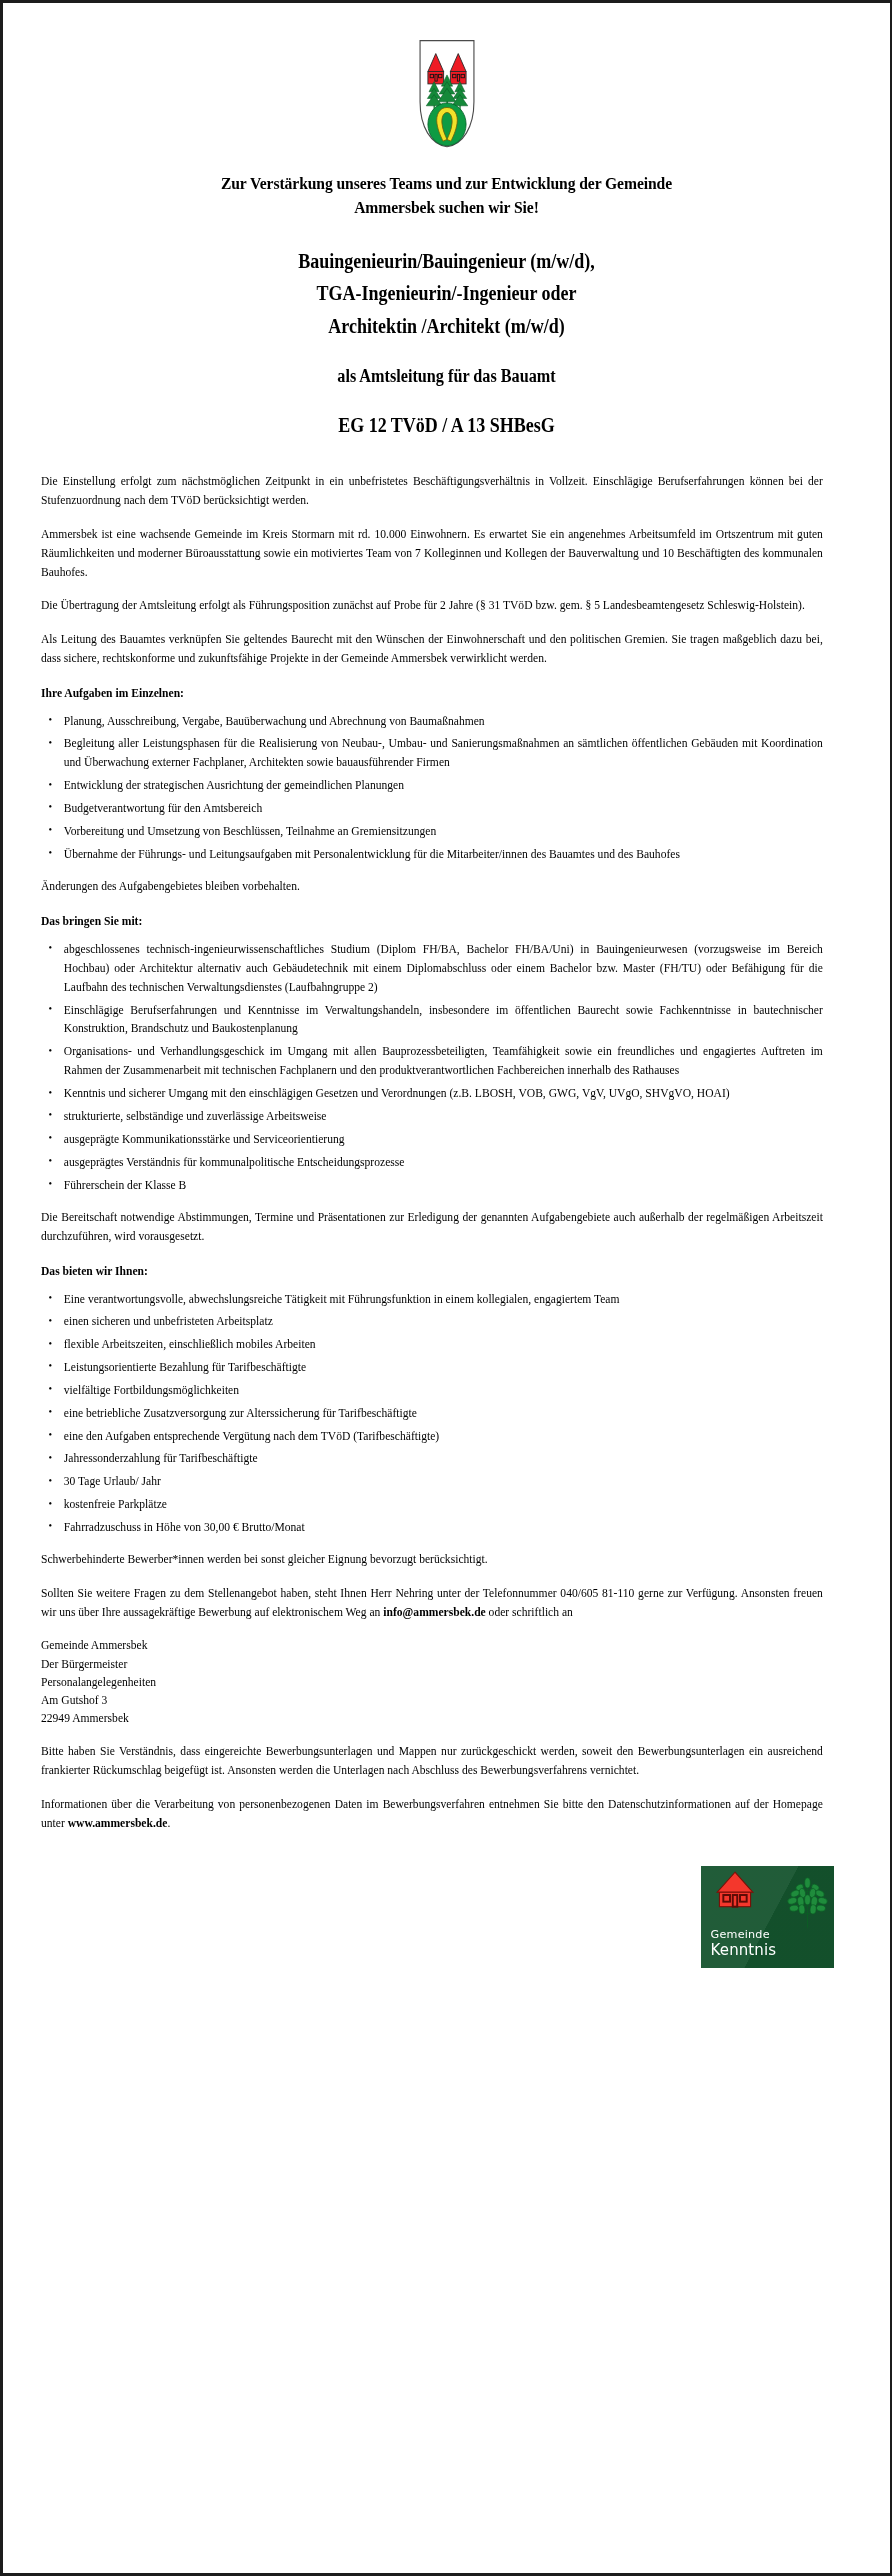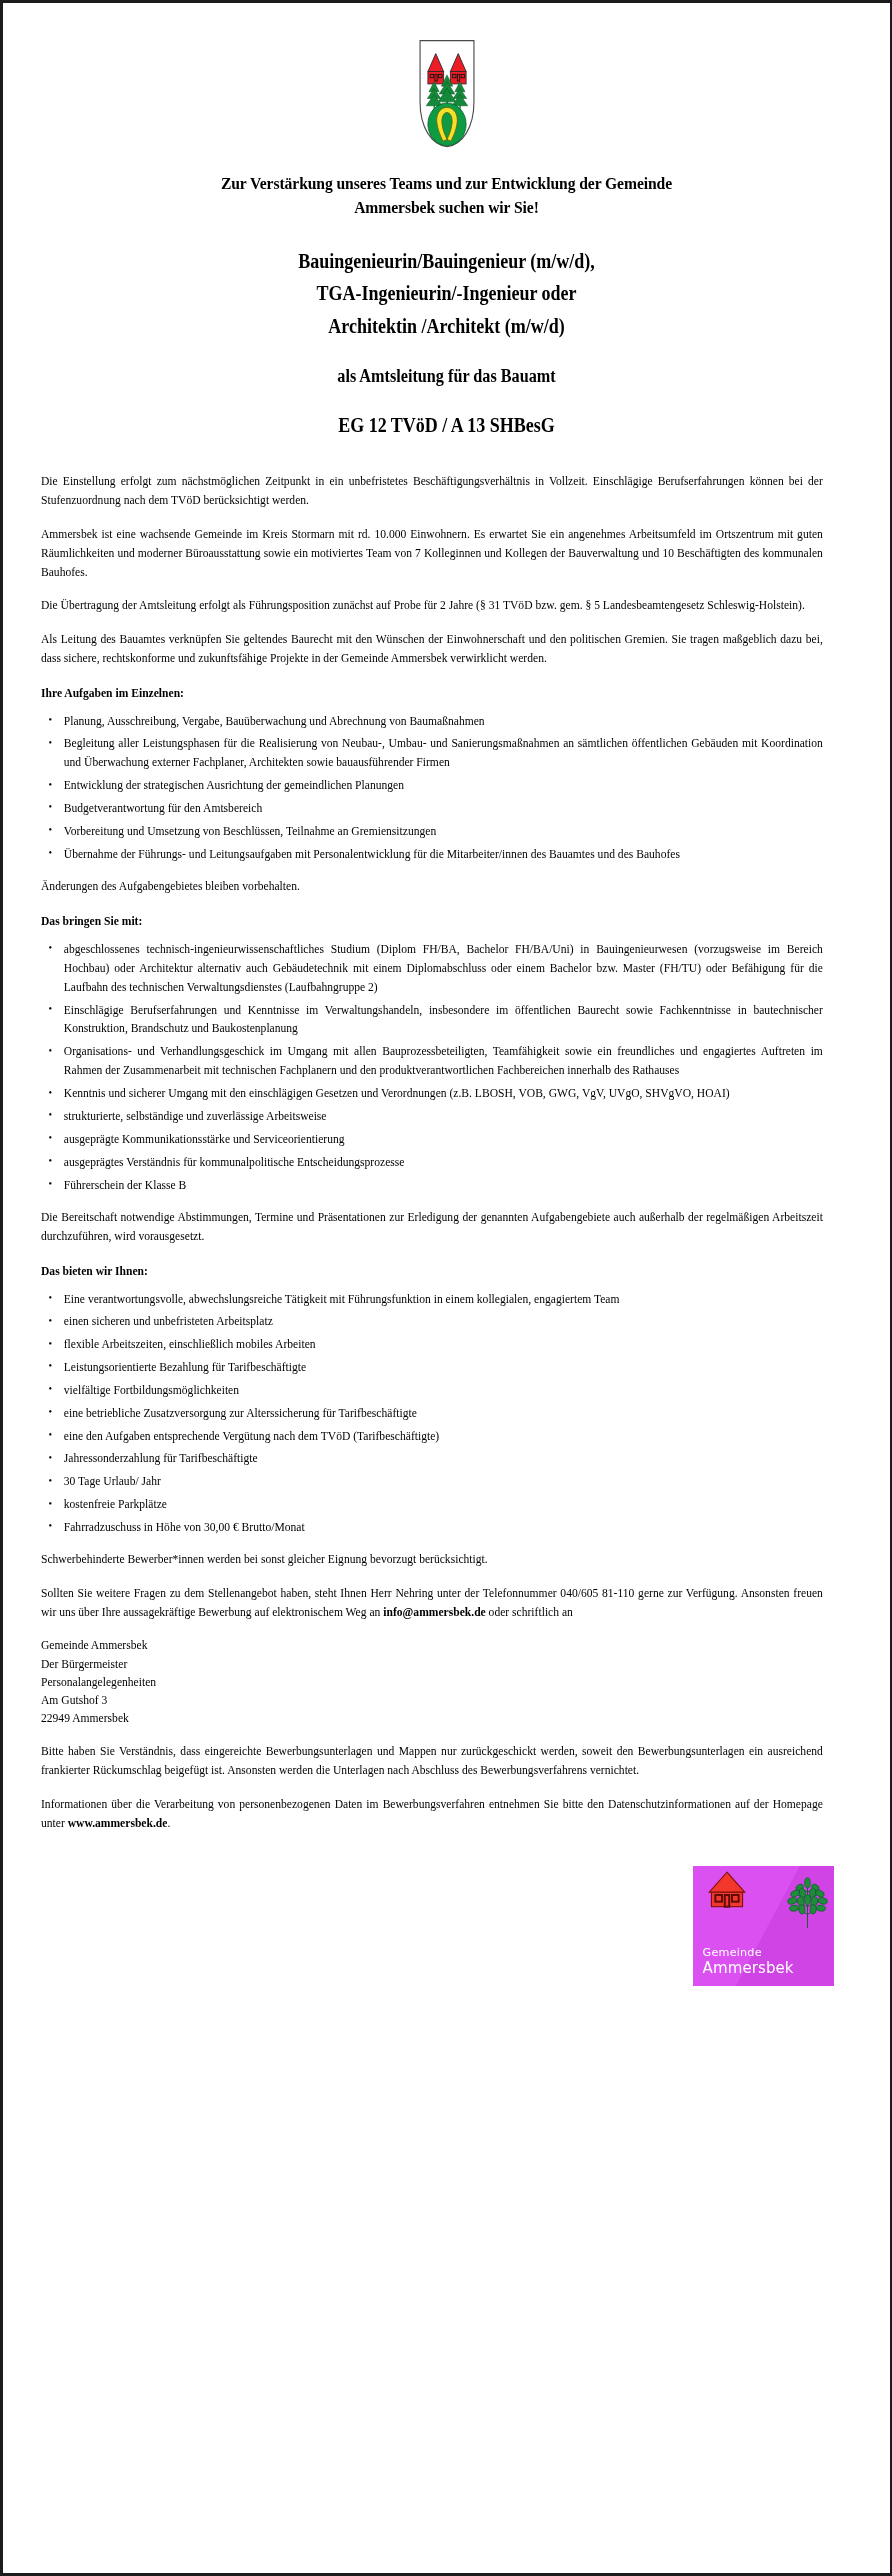--- a/index.html
+++ b/index.html
@@ -136,25 +136,24 @@
   
   .logo-zone {
     margin-top: 33px;
     display: flex;
     justify-content: flex-end;
     padding-right: 21.4px;
     padding-bottom: 22.5px;
   }
   .logo-card {
     width: 133px;
-    height: 120px;
-    background: #d946ef;
+    height: 102px;
+    background: #14532d;
     position: relative;
     overflow: hidden;
-    padding-left: 8px;
   }
   .logo-card .sheen {
     position: absolute;
     inset: 0;
     background: linear-gradient(118deg, rgba(255,255,255,0.055) 0%, rgba(255,255,255,0.055) 52%, rgba(0,0,0,0.045) 52.2%, rgba(0,0,0,0.045) 100%);
     pointer-events: none;
   }
   .logo-house {
     position: absolute;
     left: 14.6px;
@@ -354,19 +353,19 @@
           <ellipse cx="38" cy="44" rx="5.2" ry="8.8"></ellipse>
           <ellipse cx="14" cy="59" rx="8" ry="5.4" transform="rotate(-10 14 59)"></ellipse>
           <ellipse cx="62" cy="59" rx="8" ry="5.4" transform="rotate(10 62 59)"></ellipse>
           <ellipse cx="28" cy="61" rx="5.4" ry="8.2" transform="rotate(-6 28 61)"></ellipse>
           <ellipse cx="48" cy="61" rx="5.4" ry="8.2" transform="rotate(6 48 61)"></ellipse>
         </g>
       </svg>
 
       <div class="logo-text">
         <div class="l1">Gemeinde</div>
-        <div class="l2">Ammersbek</div>
+        <div class="l2">Kenntnis</div>
       </div>
     </div>
   </div>
 
 </div>
 
 
 </body></html>

